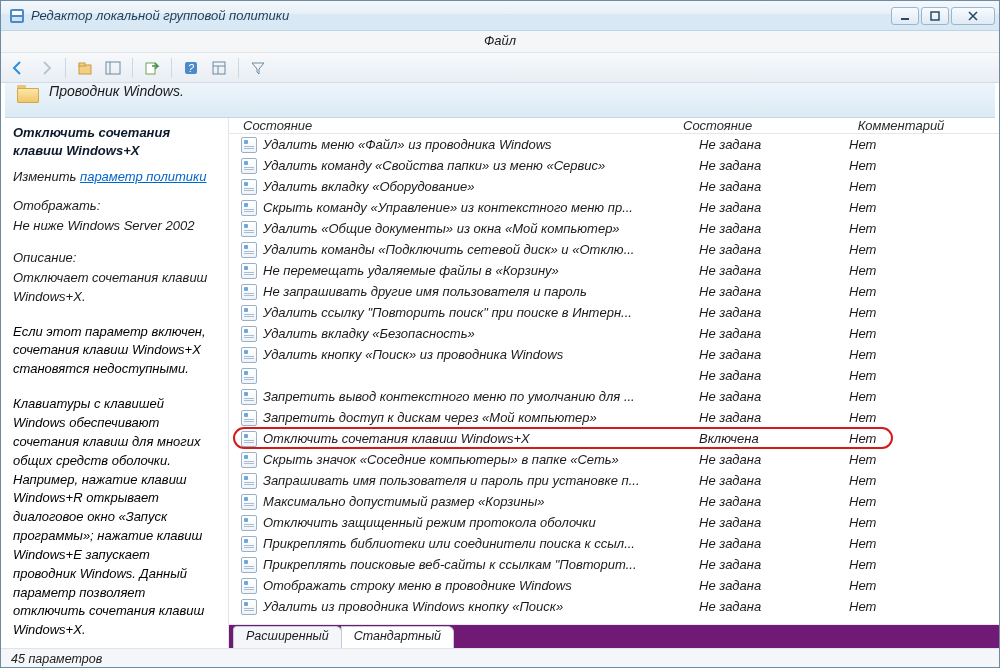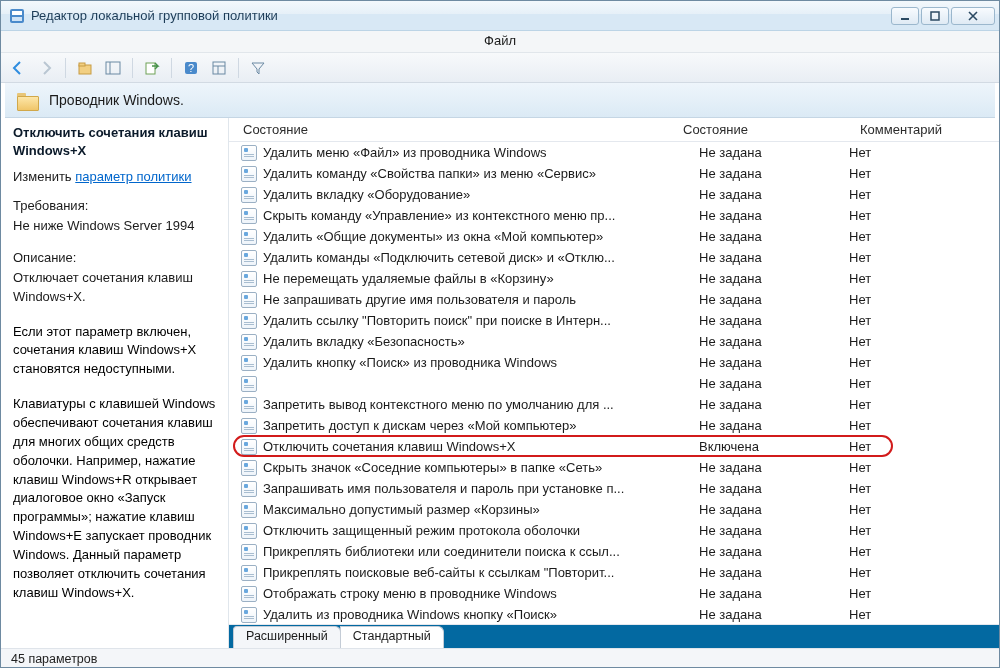--- a/index.html
+++ b/index.html
@@ -1,55 +1,55 @@
 <!DOCTYPE html>
 <html><head>
 <meta charset="utf-8">
 <style>
   * { box-sizing: border-box; margin: 0; padding: 0; }
   html, body { width: 1000px; height: 668px; font-family: "Segoe UI", Tahoma, Arial, sans-serif; font-size: 13px; background: #d8e6f2; overflow: hidden; }
-  .window { width: 1000px; height: 668px; background: #fff; border: 1px solid #6e8aa1; display: flex; flex-direction: column; }
+  .window { width: 1000px; height: 668px; background: #fff; border: 1px solid #6e8aa1; display: flex; flex-direction: column; font-style: italic; }
   .titlebar { height: 30px; background: linear-gradient(#f3f8fc,#e6f0f8 45%,#d8e8f5 46%,#d8e8f5); display:flex; align-items:center; padding:0 4px 0 8px; border-bottom:1px solid #bcd4e6; }
   .titlebar .icon { width:16px; height:16px; margin-right:6px; }
   .titlebar .title { flex:1; color:#1d3c57; font-size:13px; }
   .winbtns { display:flex; gap:2px; }
   .winbtn { width:28px; height:18px; background:linear-gradient(#f8fbfe,#dfeaf4); border:1px solid #9bb7cd; border-radius:3px; display:flex; align-items:center; justify-content:center; font-size:11px; color:#2b4a63; cursor:pointer; }
   .winbtn.close { width:44px; background:linear-gradient(#f8fbfe,#dfeaf4); }
   .menubar { height:22px; display:flex; align-items:center; padding:0 6px; gap:2px; background:#f4f6f8; border-bottom:1px solid #e1e6eb;flex-direction:column; }
   .menuitem { padding:2px 10px; color:#1b1b1b; cursor:pointer; }
   .toolbar { height:30px; background:linear-gradient(#f7f9fb,#e9eef4); border-bottom:1px solid #d2dae3; display:flex; align-items:center; padding:0 6px; gap:6px; }
   .tbtn { width:22px; height:22px; display:flex; align-items:center; justify-content:center; border-radius:3px; cursor:pointer; }
   .tsep { width:1px; height:20px; background:#cfd8e2; margin:0 2px; }
-  .pathbar { height:35px; background:linear-gradient(#eef5fb,#dbeaf5); border-bottom:1px solid #c5d6e4; display:flex; align-items:center; padding:0 12px; gap:10px; margin:0 4px; }
+  .pathbar { height:35px; background:linear-gradient(#eef5fb,#dbeaf5); border-bottom:1px solid #c5d6e4; display:flex; align-items:flex-start; padding:0 12px; gap:10px; margin:0 4px; }
   .folder-icon { width:22px; height:18px; position:relative; }
   .folder-icon:before { content:""; position:absolute; left:0; top:2px; width:9px; height:4px; background:#e8c679; border-radius:1px 1px 0 0; }
   .folder-icon:after { content:""; position:absolute; left:0; top:5px; width:20px; height:13px; background:linear-gradient(#fde6a8,#f0c66a); border-radius:1px; border:1px solid #d1a84a; }
   .pathbar .path { color:#1b1b1b; font-size:14px; }
   .body { flex:1; display:flex; min-height:0; background:#fff; }
   .left { width:228px; border-right:1px solid #e0e6ec; padding:6px 12px 4px 12px; overflow:hidden; display:flex; flex-direction:column; }
   .left h3 { font-size:13px; font-weight:bold; color:#0b1a2a; line-height:1.35; margin-bottom:8px; }
   .left .linkline { margin:2px 0 8px 0; }
   .left .linkline .pre { color:#1b1b1b; }
   .left a { color:#0066cc; text-decoration:underline; cursor:pointer; }
   .left .lbl { color:#1b1b1b; margin-top:6px; }
   .left .desc { color:#1b1b1b; margin-top:4px; line-height:1.45; }
   .left .para { margin-top:16px; line-height:1.45; }
   .right { flex:1; display:flex; flex-direction:column; min-width:0; }
-  .rheader { height:24px; display:grid; grid-template-columns: 1fr 150px 164px 16px; align-items:center; border-bottom:1px solid #e4e8ee; color:#2b2b2b; font-size:13px; }
+  .rheader { height:16px; display:grid; grid-template-columns: 1fr 150px 164px 16px; align-items:center; border-bottom:1px solid #e4e8ee; color:#2b2b2b; font-size:13px; }
   .rheader > div { padding-left:14px; }
   .rows { flex:1; overflow-y:scroll; overflow-x:hidden; }
   .row { height:21px; display:grid; grid-template-columns: 1fr 150px 164px; align-items:center; font-size:13px; color:#1b1b1b; padding-left:12px; cursor:pointer; position:relative; }
   .row .c1 { display:flex; align-items:center; gap:6px; white-space:nowrap; overflow:hidden; text-overflow:ellipsis; padding-right:8px; }
   .row .c2, .row .c3 { padding-left:14px; }
   .picon { width:16px; height:16px; flex:0 0 16px; border:1px solid #9bb0c4; background:linear-gradient(#fff,#eef4fa); border-radius:2px; position:relative; }
   .picon:before { content:""; position:absolute; left:2px; top:2px; width:4px; height:4px; background:#6aa8de; border-radius:1px; }
   .picon:after { content:""; position:absolute; left:2px; top:8px; right:2px; height:1px; background:#a8bdd0; box-shadow:0 2px 0 #a8bdd0; }
   .row.highlight .c1, .row.highlight .c2 { position:relative; z-index:2; }
   .hilite-oval { position:absolute; left:4px; width:660px; top:-1px; height:22px; border:2px solid #d21b1b; border-radius:11px; pointer-events:none; z-index:3; }
-  .tabsbar { height:24px; display:flex; align-items:flex-end; padding-left:4px; border-top:1px solid #e4e8ee; background:#0369a1;text-align:center; }
+  .tabsbar { height:24px; display:flex; align-items:flex-end; padding-left:4px; border-top:1px solid #e4e8ee; background:#701a75;text-align:center; }
   .tab { height:22px; padding:2px 12px 0 12px; border:1px solid #c4ccd6; border-bottom:none; border-top-right-radius:6px; border-bottom-right-radius:0; margin-right:-1px; background:#fff; font-size:12.5px; color:#1b1b1b; cursor:pointer; position:relative; }
   .tab.inactive { background:#f4f6f9; }
   .tab:first-child { border-top-left-radius:4px; }
   .statusbar { height:19px; background:#f4f6f9; border-top:1px solid #dfe4ea; padding:3px 10px; font-size:12.5px; color:#222; }
   ::-webkit-scrollbar { width:16px; }
   ::-webkit-scrollbar-track { background:#f0f3f7; border-left:1px solid #dfe4ea; }
   ::-webkit-scrollbar-thumb { background:linear-gradient(#dfe9f4,#c9dbed); border:1px solid #aec6dc; border-radius:3px; }
   ::-webkit-scrollbar-button { height:16px; background:#eaf0f7; border:1px solid #cfd9e4; }
 </style>
 </head>
@@ -148,22 +148,22 @@
     <div class="path">Проводник Windows.</div>
   </div>
 
   <div class="body">
 
     <div class="left">
       <h3>Отключить сочетания клавиш Windows+X</h3>
       <div class="linkline">
         <span class="pre">Изменить </span><a>параметр политики</a>
       </div>
-      <div class="lbl">Требования:</div>
-      <div class="desc">Не ниже Windows Server 1994</div>
+      <div class="lbl">Отображать:</div>
+      <div class="desc">Не ниже Windows Server 2002</div>
       <div class="lbl" style="margin-top:14px">Описание:</div>
       <div class="desc">Отключает сочетания клавиш Windows+X.</div>
       <div class="para">Если этот параметр включен, сочетания клавиш Windows+X становятся недоступными.</div>
       <div class="para">Клавиатуры с клавишей Windows обеспечивают сочетания клавиш для многих общих средств оболочки. Например, нажатие клавиш Windows+R открывает диалоговое окно «Запуск программы»; нажатие клавиш Windows+E запускает проводник Windows. Данный параметр позволяет отключить сочетания клавиш Windows+X.</div>
     </div>
 
     <div class="right">
       <div class="rheader">
         <div>Состояние</div>
         <div>Состояние</div>

